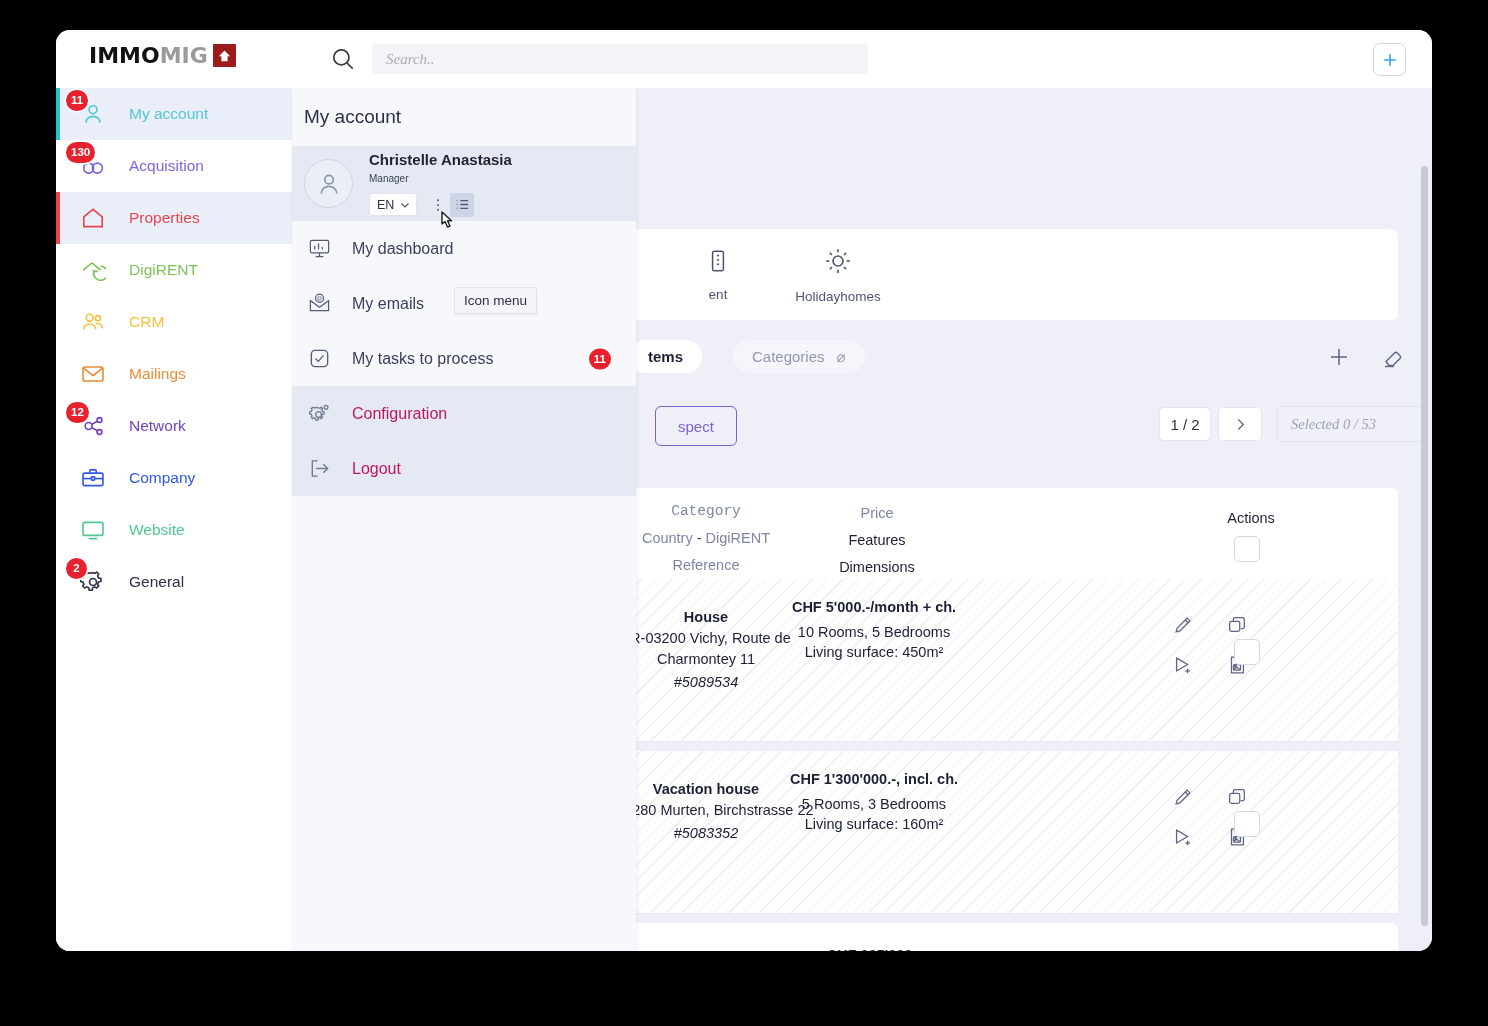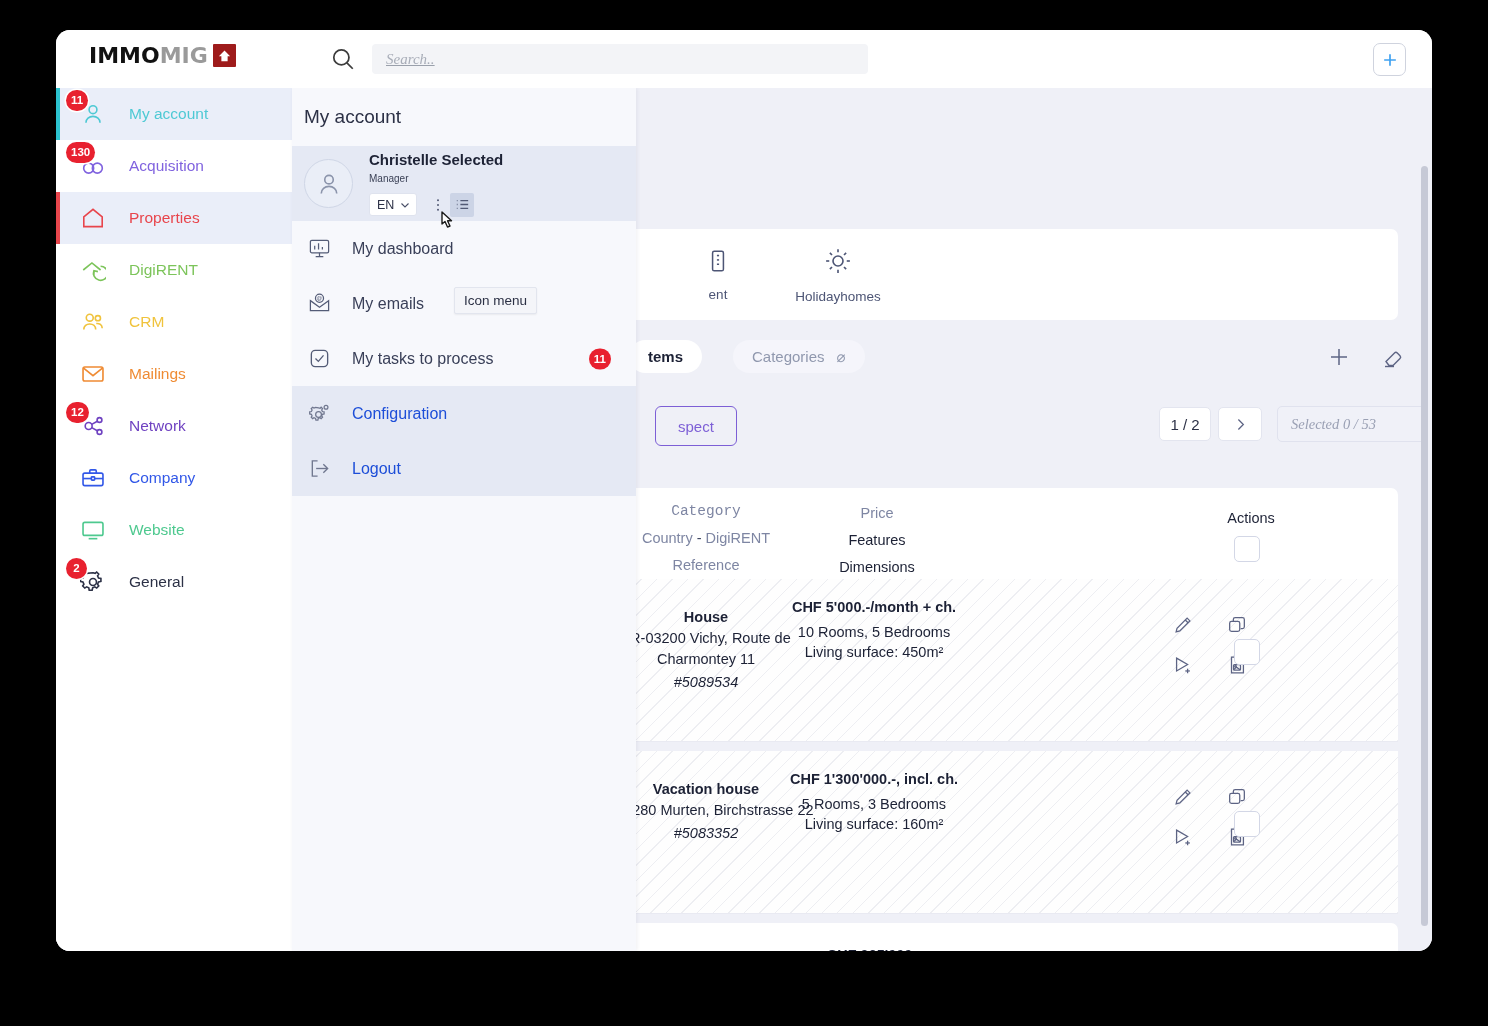--- a/index.html
+++ b/index.html
@@ -34,21 +34,20 @@
   .logo-mark svg { display:block; }
 
   #search-icon-wrap { position: absolute; left: 274px; top: 16px; width: 26px; height: 26px; color: #3c3c3c; }
   #search-box {
     position: absolute; left: 316px; top: 14px;
     width: 496px; height: 30px;
     background: #f3f4f7; border: none; border-radius: 4px;
     font-family: "Liberation Serif", serif; font-style: italic;
     font-size: 15px; color: #9aa0ab; padding: 0 14px;
     outline: none;
-    text-decoration: underline;
   }
   #search-box::placeholder { color: #a8adb8; font-style: italic; }
 
   #add-btn {
     position: absolute; right: 26px; top: 13px;
     width: 33px; height: 33px;
     border: 1px solid #cfd3de; border-radius: 7px;
     background: #fff; display: flex; align-items: center; justify-content: center;
     color: #3ea1f0; cursor: pointer;
   }
@@ -149,21 +148,21 @@
   }
   .menu-row .m-icon { width: 30px; flex: 0 0 30px; display:flex; align-items:center; justify-content:center; color: #545c77; }
   .menu-row .m-label { margin-left: 18px; font-size: 16px; color: #3a4059; }
   .menu-row .m-badge {
     position: absolute; right: 25px; top: 50%; transform: translateY(-50%);
     min-width: 21px; height: 21px; padding: 0 5px;
     background: #e8212f; color: #fff; border-radius: 11px;
     font-size: 11.5px; font-weight: 700;
     display: flex; align-items: center; justify-content: center;
   }
-  .menu-row.dim .m-label { color: #1d4ed8; }
+  .menu-row.dim .m-label { color: #be185d; }
   .menu-row.dim .m-icon { color: #70778f; }
 
   
   #main {
     position: absolute; left: 236px; top: 0;
     width: 1130px; height: 863px;
     overflow: hidden;
   }
   #tabstrip {
     position: absolute; left: 24px; top: 141px;
@@ -650,21 +649,21 @@
       <div id="account-title">My account</div>
 
       <div id="account-user">
         <div id="avatar">
           <svg width="30" height="30" viewBox="0 0 24 24" fill="none" stroke="currentColor" stroke-width="1.3">
             <circle cx="12" cy="8.5" r="3.4"></circle>
               <path d="M5.8 19.5c0-3.4 2.8-5.6 6.2-5.6s6.2 2.2 6.2 5.6"></path>
           </svg>
         </div>
         <div id="user-meta">
-          <div id="user-name">Christelle Selected</div>
+          <div id="user-name">Christelle Anastasia</div>
           <div id="user-role">Manager</div>
           <div id="user-ctrls">
             <div id="lang-select">
               <span>EN</span>
               <svg width="12" height="12" viewBox="0 0 24 24" stroke="#4a5068" stroke-width="2.2" fill="none">
                   <polyline points="5,9 12,16 19,9"></polyline>
                 </svg>
             </div>
             <div class="ctrl-btn" id="kebab-btn">
               <svg width="16" height="16" viewBox="0 0 24 24" fill="currentColor">

